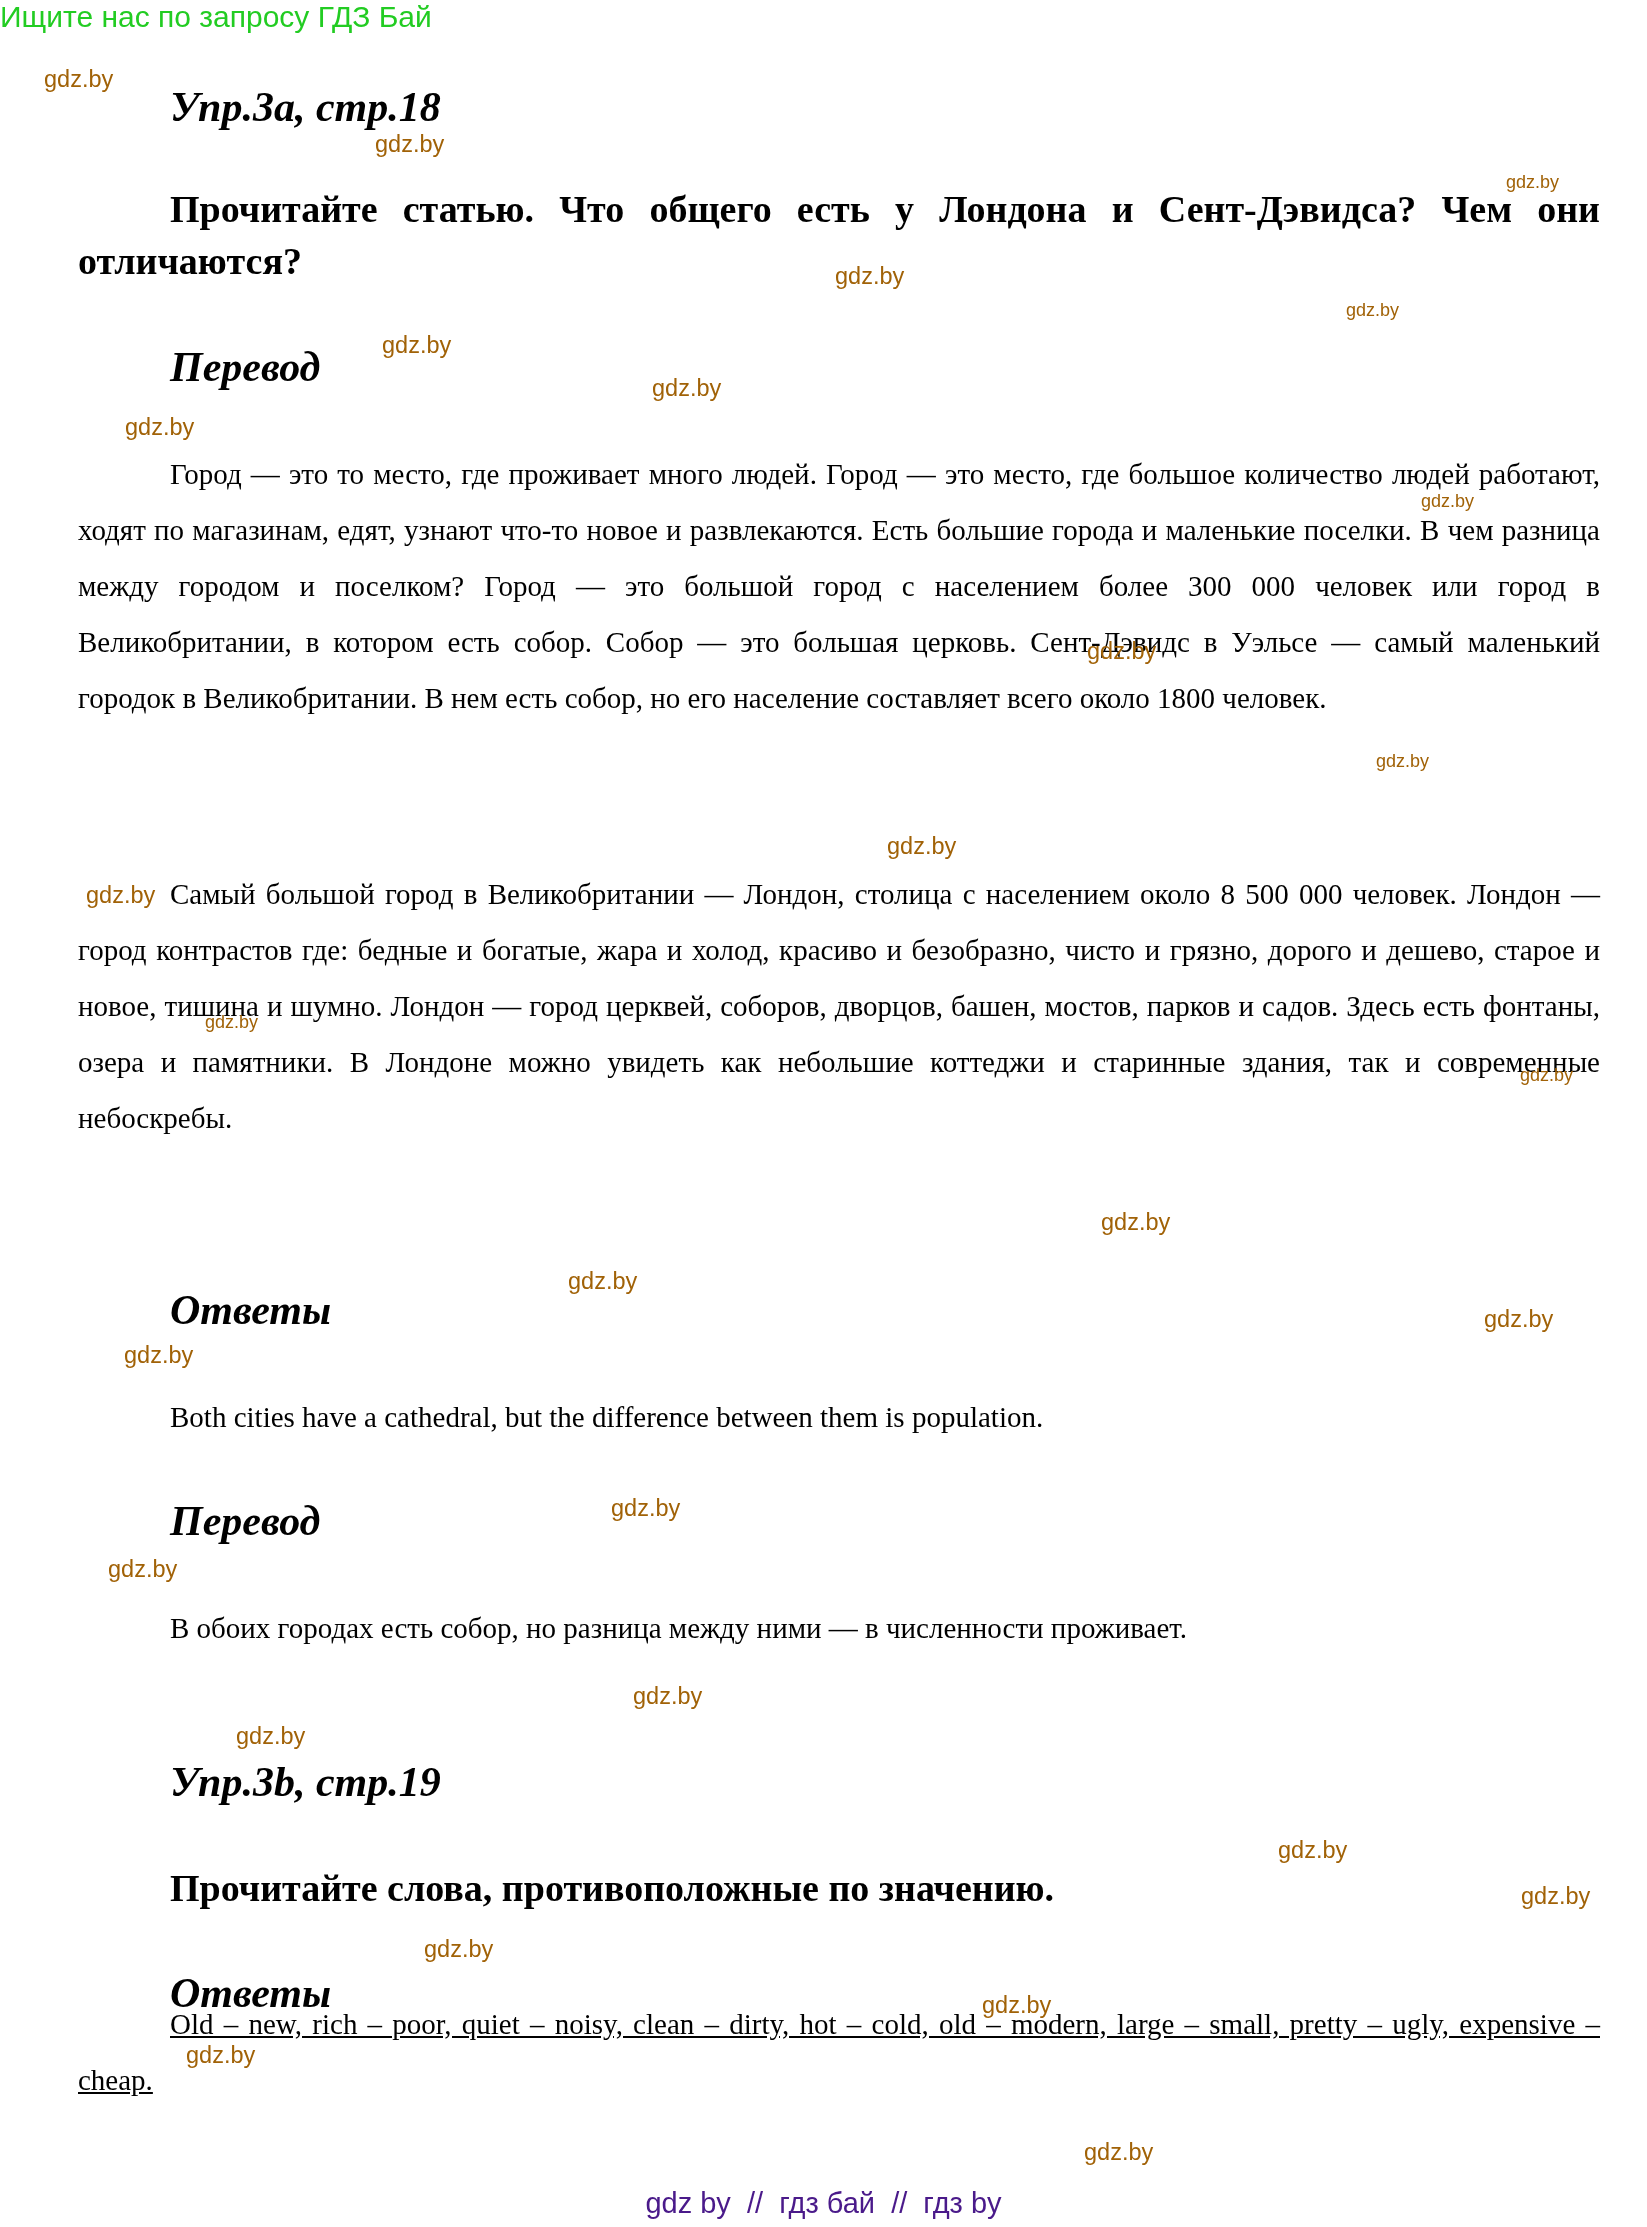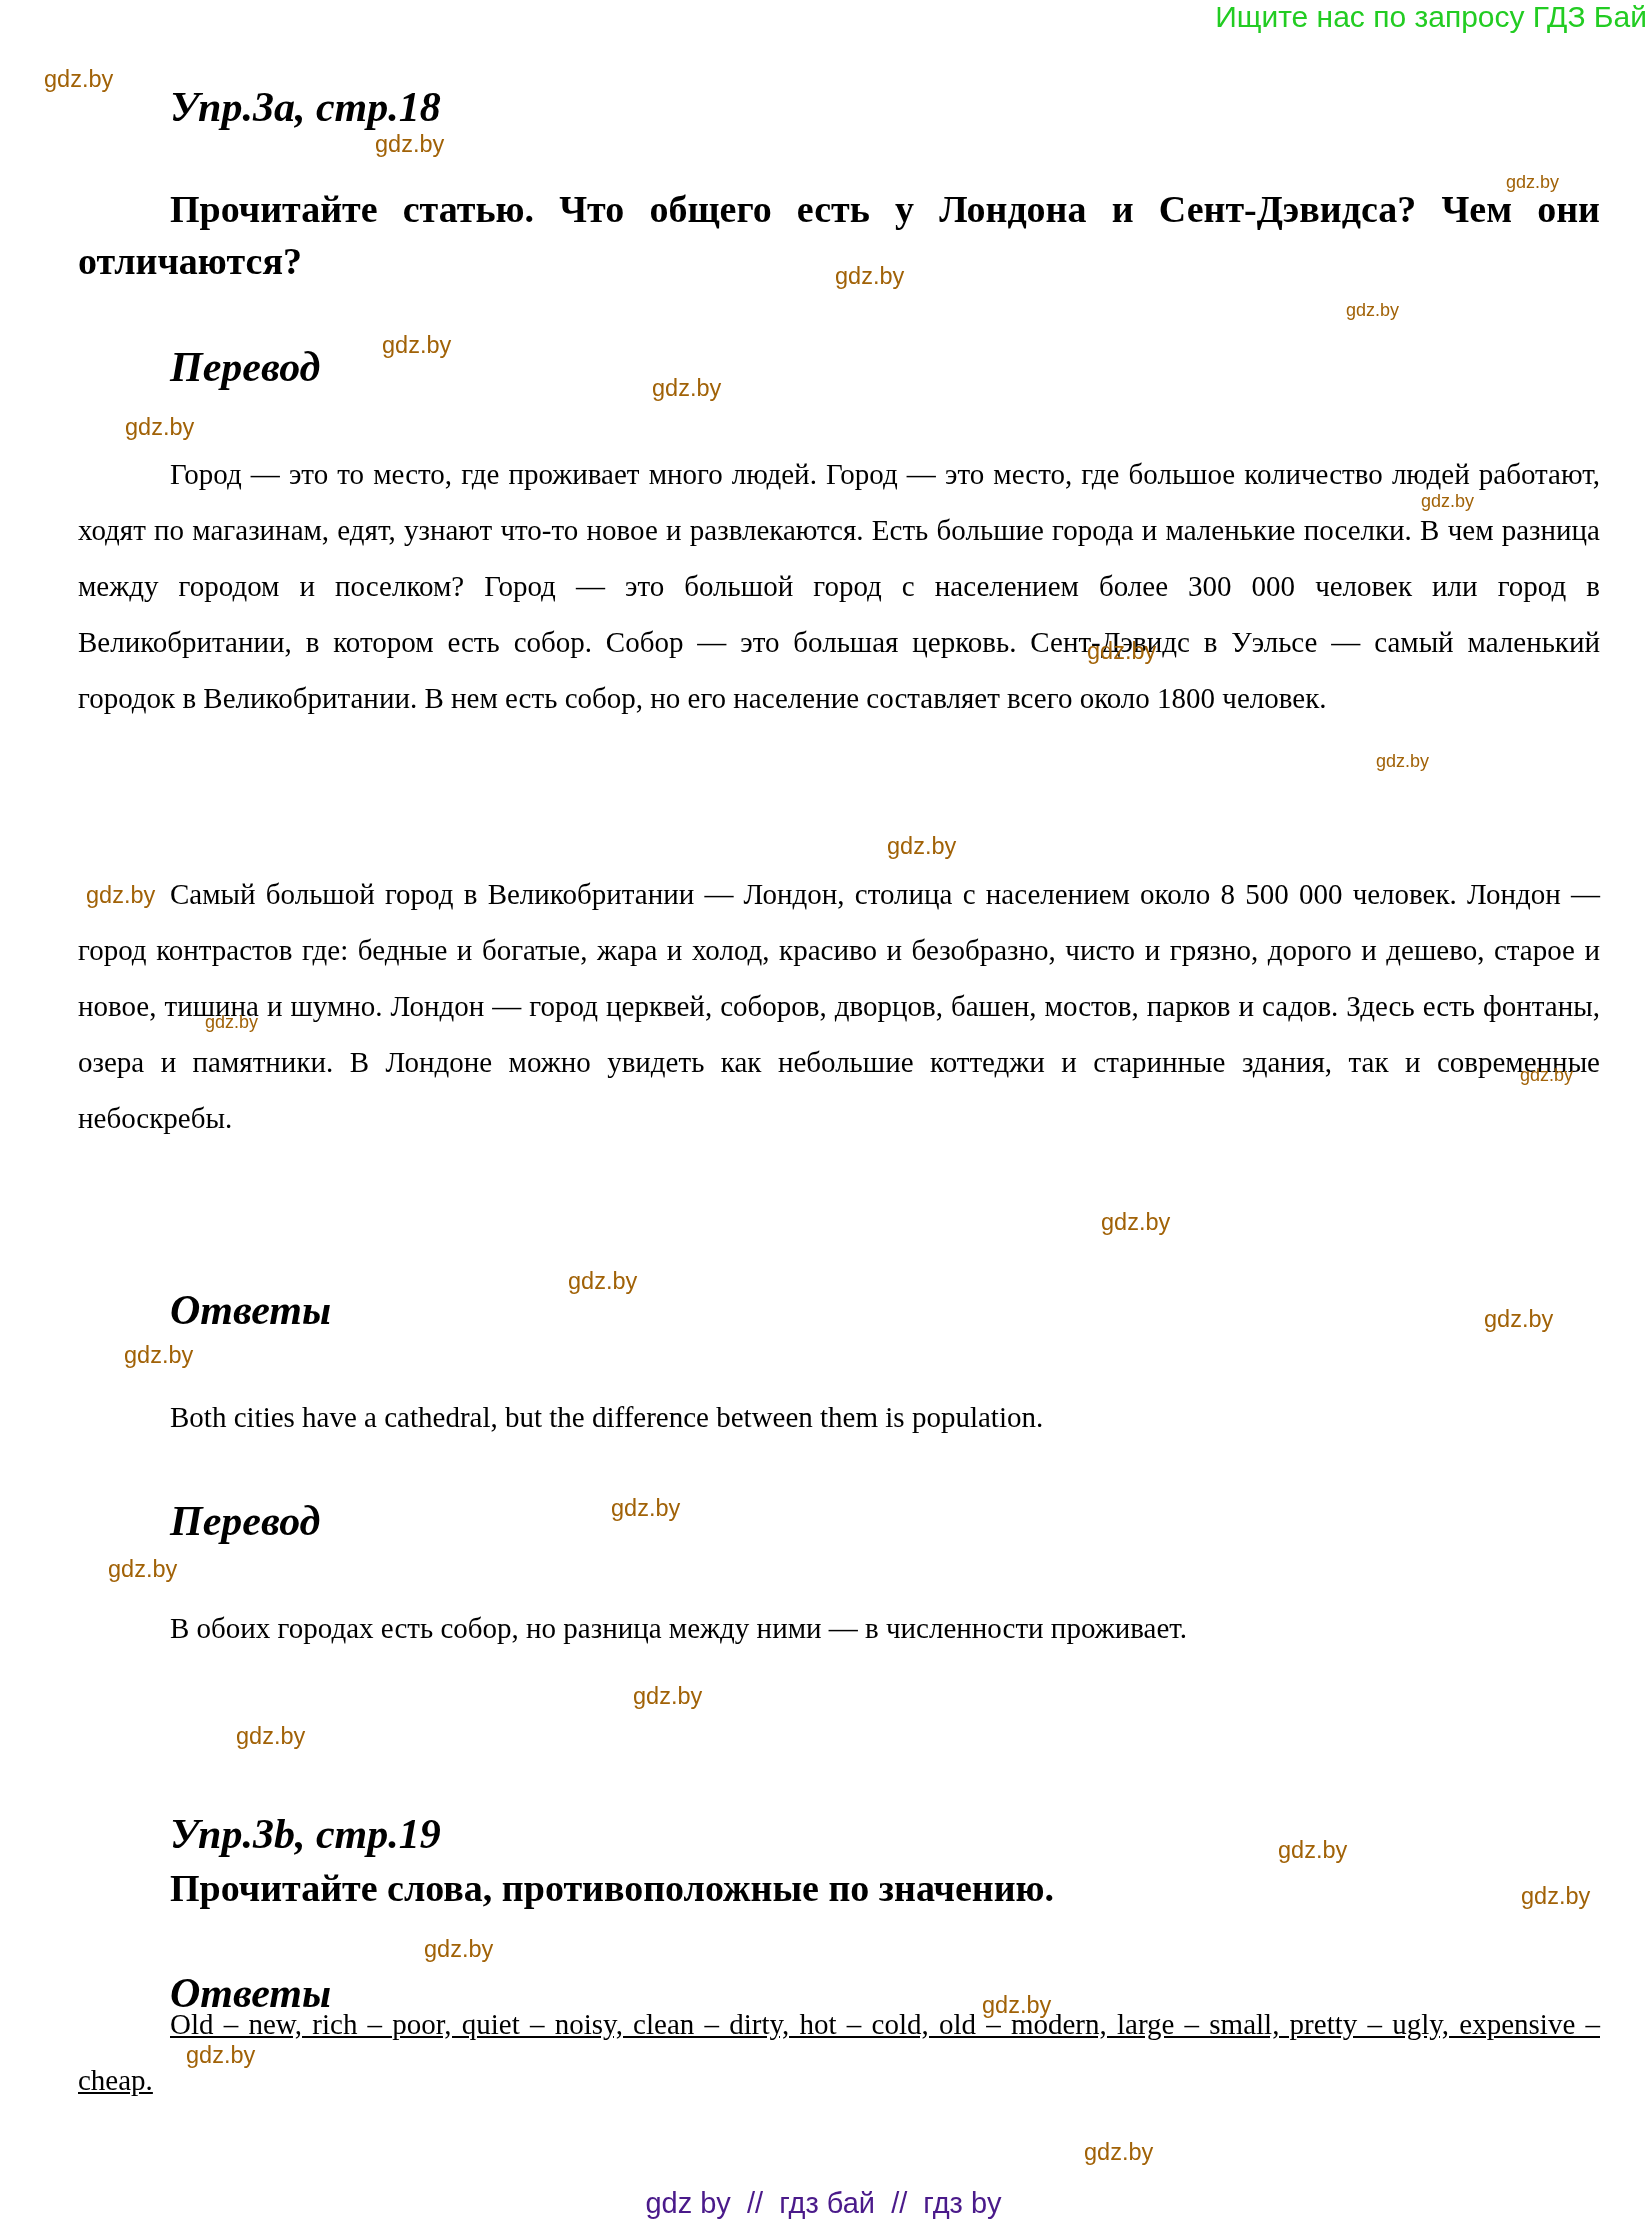--- a/index.html
+++ b/index.html
@@ -1,19 +1,19 @@
 <!DOCTYPE html>
 <html style="font-size:12.5px"><head>
 <meta charset="utf-8">
 <style>
   html, body { margin: 0; padding: 0; background: #ffffff; }
   body { width: 1647px; height: 2227px; position: relative; overflow: hidden; }
   .serif { font-family: "Liberation Serif", "DejaVu Serif", serif; color: #000; }
   .header-banner {
-    position: absolute; left: 0; top: 0; width: 1647px; text-align: right;
+    position: absolute; left: 0; top: 0; width: 1647px; text-align: left;
     font-family: "Liberation Sans", "DejaVu Sans", sans-serif; font-size: 30px;
     color: #22cc22; line-height: 34px;
   }
   .footer-banner {
     position: absolute; left: 0; top: 2186px; width: 1647px; text-align: center;
     font-family: "Liberation Sans", "DejaVu Sans", sans-serif; font-size: 29px;
     color: #4a1a8a; line-height: 34px; white-space: pre;
   }
   .heading { font-weight: bold; font-size: 42px; line-height: 52px; position: absolute; left: 170px; white-space: nowrap; font-style: italic; }
   .task { position: absolute; left: 78px; width: 1522px; font-weight: bold; font-size: 38px; line-height: 52px; text-align: justify; text-indent: 92px; }
@@ -41,21 +41,21 @@
 <div class="para serif" style="top:866px;">Самый большой город в Великобритании — Лондон, столица с населением около 8 500 000 человек. Лондон — город контрастов где: бедные и богатые, жара и холод, красиво и безобразно, чисто и грязно, дорого и дешево, старое и новое, тишина и шумно. Лондон — город церквей, соборов, дворцов, башен, мостов, парков и садов. Здесь есть фонтаны, озера и памятники. В Лондоне можно увидеть как небольшие коттеджи и старинные здания, так и современные небоскребы.</div>
 
 <div class="heading serif" style="top:1284px;">Ответы</div>
 
 <div class="para serif" style="top:1389px;">Both cities have a cathedral, but the difference between them is population.</div>
 
 <div class="heading serif" style="top:1495px;">Перевод</div>
 
 <div class="para serif" style="top:1600px;">В обоих городах есть собор, но разница между ними — в численности проживает.</div>
 
-<div class="heading serif" style="top:1808px;text-align:right;">Упр.3b, стр.19</div>
+<div class="heading serif" style="top:1756px;text-align:right;">Упр.3b, стр.19</div>
 
 <div class="task serif" style="top:1862px;">Прочитайте слова, противоположные по значению.</div>
 
 <div class="heading serif" style="top:1967px;">Ответы</div>
 
 <div class="para serif" style="top:1996px;text-decoration:underline;">Old – new, rich – poor, quiet – noisy, clean – dirty, hot – cold, old – modern, large – small, pretty – ugly, expensive – cheap.</div>
 
 <div class="wm lg" style="left:44px;top:66px;">gdz.by</div>
 <div class="wm lg" style="left:375px;top:131px;">gdz.by</div>
 <div class="wm sm" style="left:1506px;top:172px;">gdz.by</div>

